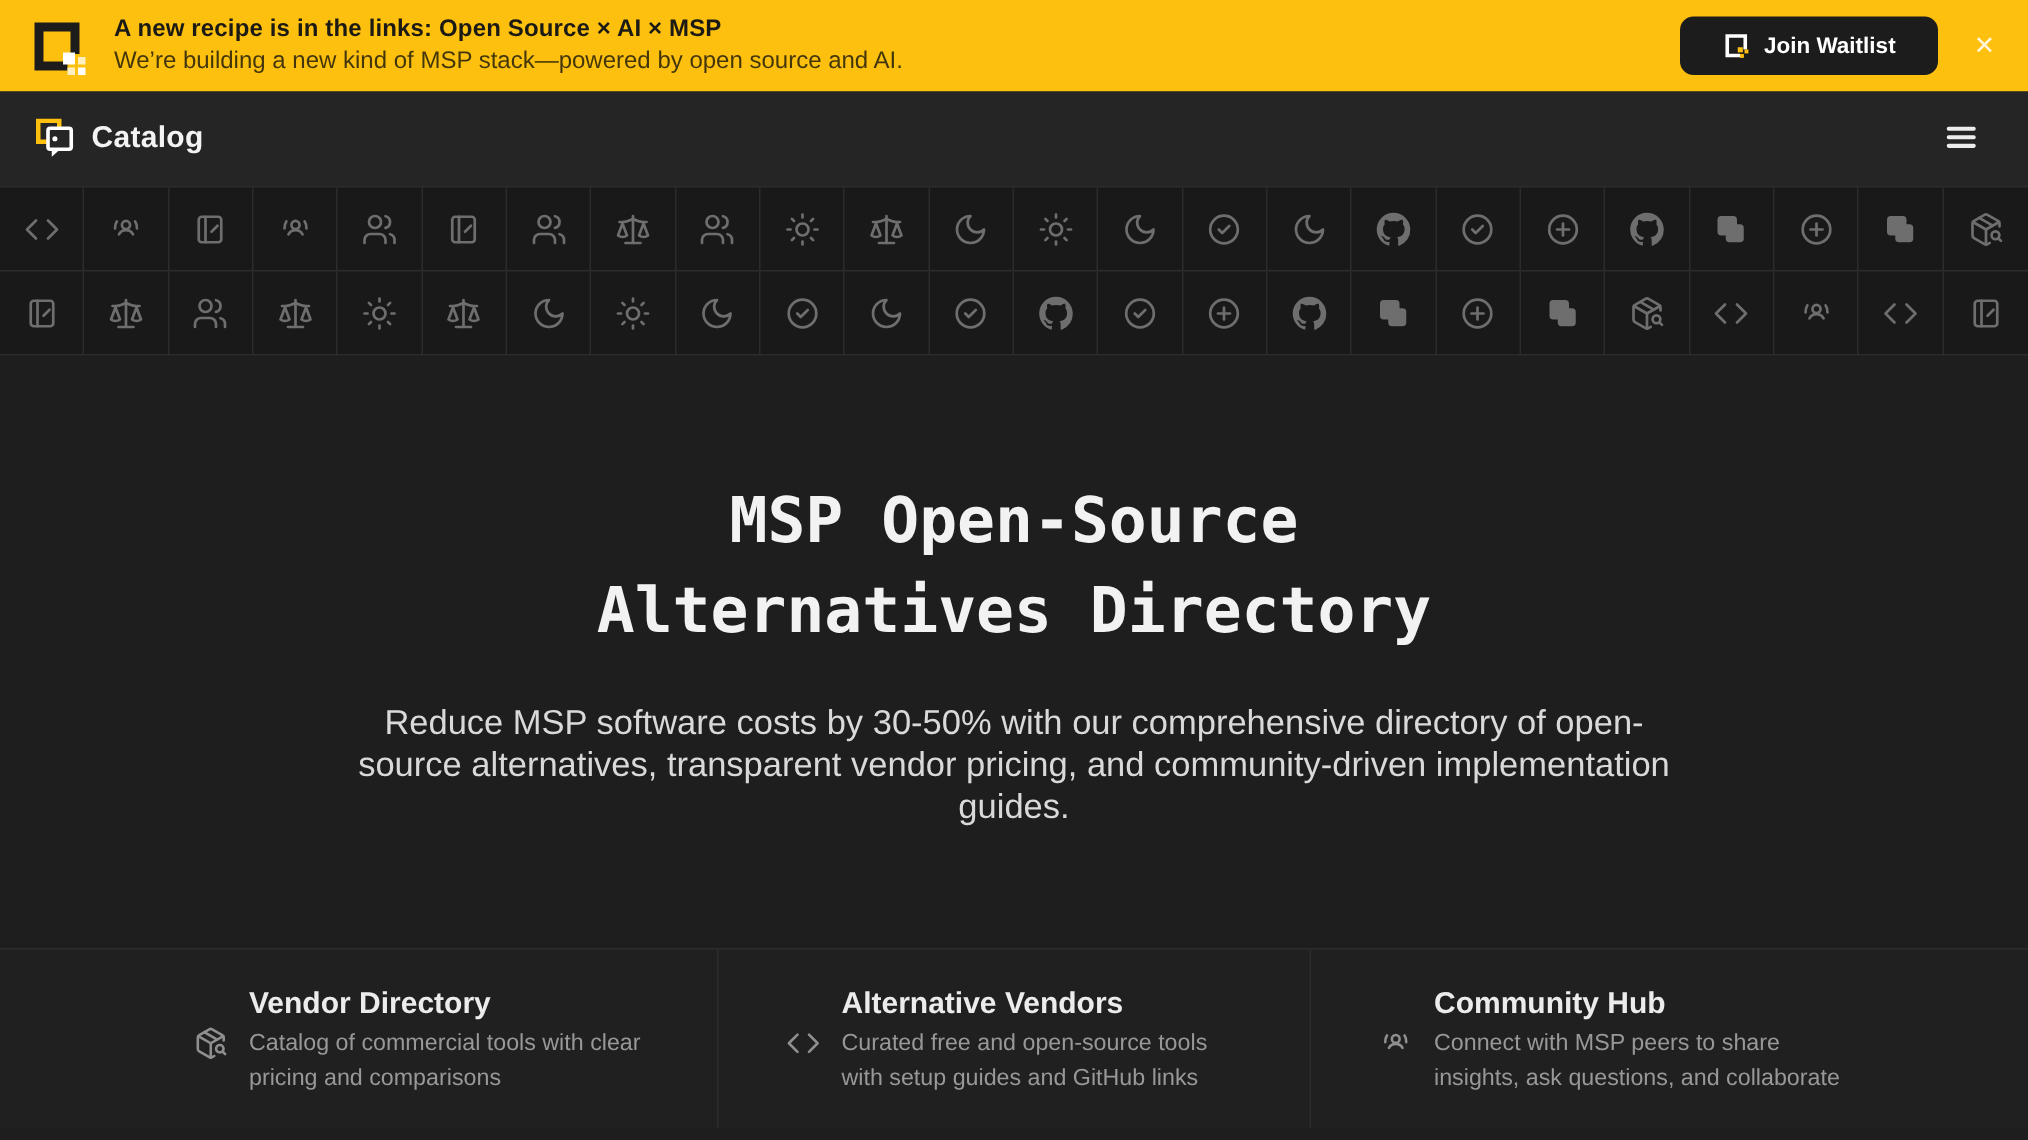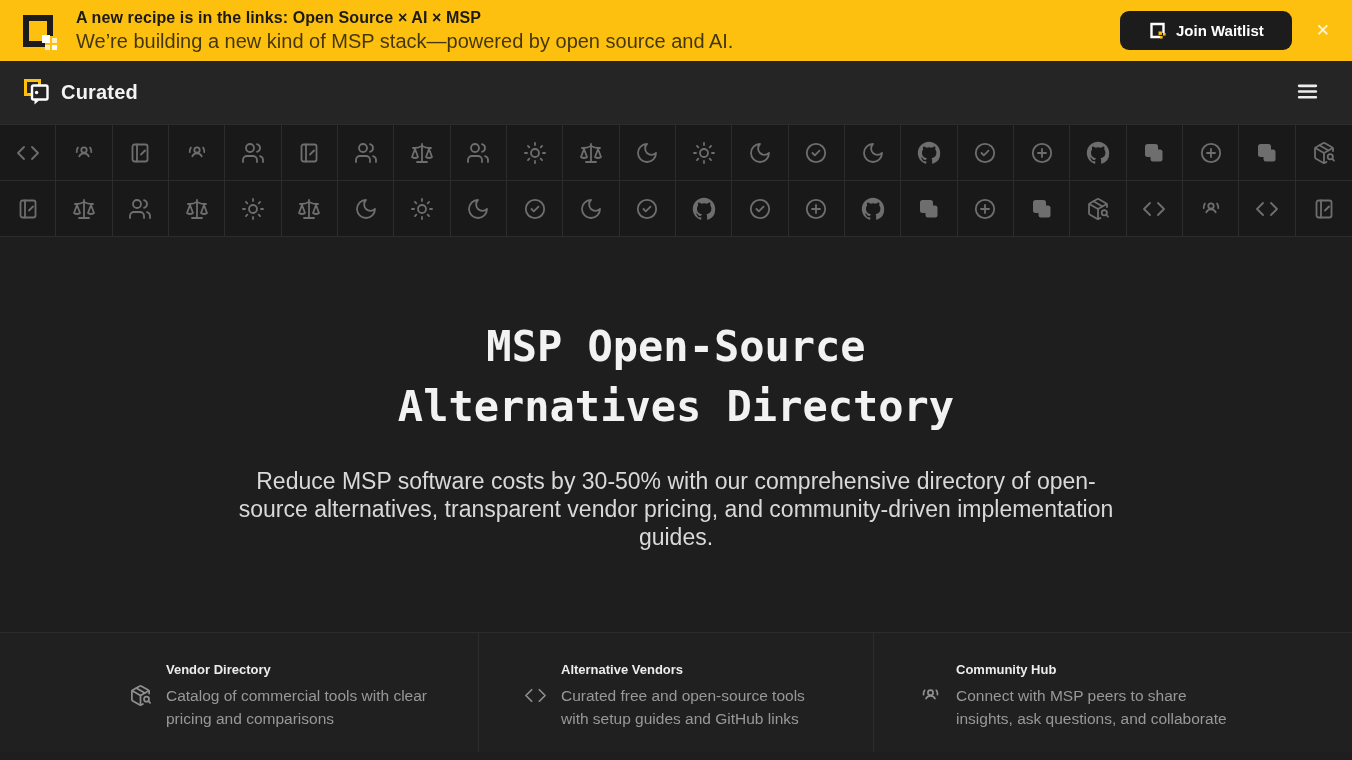--- a/index.html
+++ b/index.html
@@ -5,21 +5,21 @@
   * { margin:0; padding:0; box-sizing:border-box; }
   html,body { width:1352px; height:760px; overflow:hidden; background:#1E1E1E;
               font-family:"Liberation Sans", sans-serif; }
 
   
   .banner { height:61px; background:#FEC00F; display:flex; align-items:center;
             justify-content:space-between; padding:0 14px 0 16px; }
   .banner-left { display:flex; align-items:center; gap:16px; }
   .banner-logo { width:44px; height:44px; display:flex; align-items:center; justify-content:center; }
   .banner-title { font-size:16px; font-weight:700; color:#1B1A14; letter-spacing:.1px; }
-  .banner-subtitle { font-size:20px; color:rgba(25,23,10,.82); margin-top:3px; }
+  .banner-subtitle { font-size:16px; color:rgba(25,23,10,.82); margin-top:3px; }
   .banner-right { display:flex; align-items:center; gap:16px; }
   .join-btn { display:flex; align-items:center; gap:9px; background:#1C1C1C; color:#fff;
               border:none; border-radius:9px; padding:10px 28px; font-size:15px; font-weight:700;
               font-family:"Liberation Sans", sans-serif; cursor:pointer; }
   .banner-close { background:none; border:none; color:#FFF6DC; font-size:17px; cursor:pointer;
                   padding:4px 8px; line-height:1; }
 
   
   .nav { height:63px; background:#252525; display:flex; align-items:center;
          justify-content:space-between; padding:0 24px; }
@@ -44,21 +44,21 @@
   .cta { margin-top:35px; display:inline-flex; align-items:center; gap:11px; background:#FEC00F;
          color:#1C1C1C; border:none; border-radius:8px; height:46px; padding:0 30px;
          font-size:16.5px; font-weight:700; font-family:"Liberation Sans", sans-serif; cursor:pointer; }
 
   
   .features { margin-top:81px; border-top:1px solid #2C2C2C; background:#202020;
               display:flex; height:120px; padding:0 84px; }
   .feature { flex:1; display:flex; align-items:flex-start; gap:14px; padding:26px 30px 0 45px; }
   .feature + .feature { border-left:1px solid #2C2C2C; }
   .feature-icon { color:#8F8F8F; margin-top:25px; flex:0 0 auto; display:inline-flex; }
-  .feature-title { color:#ECECEC; font-size:13px; font-weight:600; line-height:21px; }
+  .feature-title { color:#ECECEC; font-size:20px; font-weight:600; line-height:21px; }
   .feature-desc { color:#989898; font-size:15.5px; line-height:23px; margin-top:4px; max-width:275px; }
 </style>
 </head>
 <body>
 
 <header class="banner">
   <div class="banner-left">
     <span class="banner-logo">
       <svg width="44" height="44" viewBox="0 0 44 44">
         <path d="M29 35 H10 V9 H34 V27" fill="none" stroke="#1C1C1C" stroke-width="6"></path>
@@ -92,21 +92,21 @@
 <nav class="nav">
   <div class="brand">
     <span class="icon">
       <svg width="27" height="28" viewBox="0 0 27 28">
         <rect x="1.5" y="1.5" width="14" height="14" fill="none" stroke="#FEC00F" stroke-width="3"></rect>
         <rect x="8" y="6.5" width="15.5" height="14" rx="1.5" fill="#252525" stroke="#FFFFFF" stroke-width="2.4"></rect>
         <path d="M10.5 20.5 v5 l4.5 -4" fill="#FFFFFF"></path>
         <circle cx="12.6" cy="13.5" r="1.7" fill="#FFFFFF"></circle>
       </svg>
     </span>
-    <span class="brand-name">Curated</span>
+    <span class="brand-name">Catalog</span>
   </div>
   <button class="menu-btn">
     <span class="icon">
       <svg width="25" height="25" viewBox="0 0 24 24" fill="none" stroke="currentColor" stroke-width="2.6" stroke-linecap="round">
         <path d="M4 6.5h16M4 12h16M4 17.5h16"></path>
       </svg>
     </span>
   </button>
 </nav>
 

